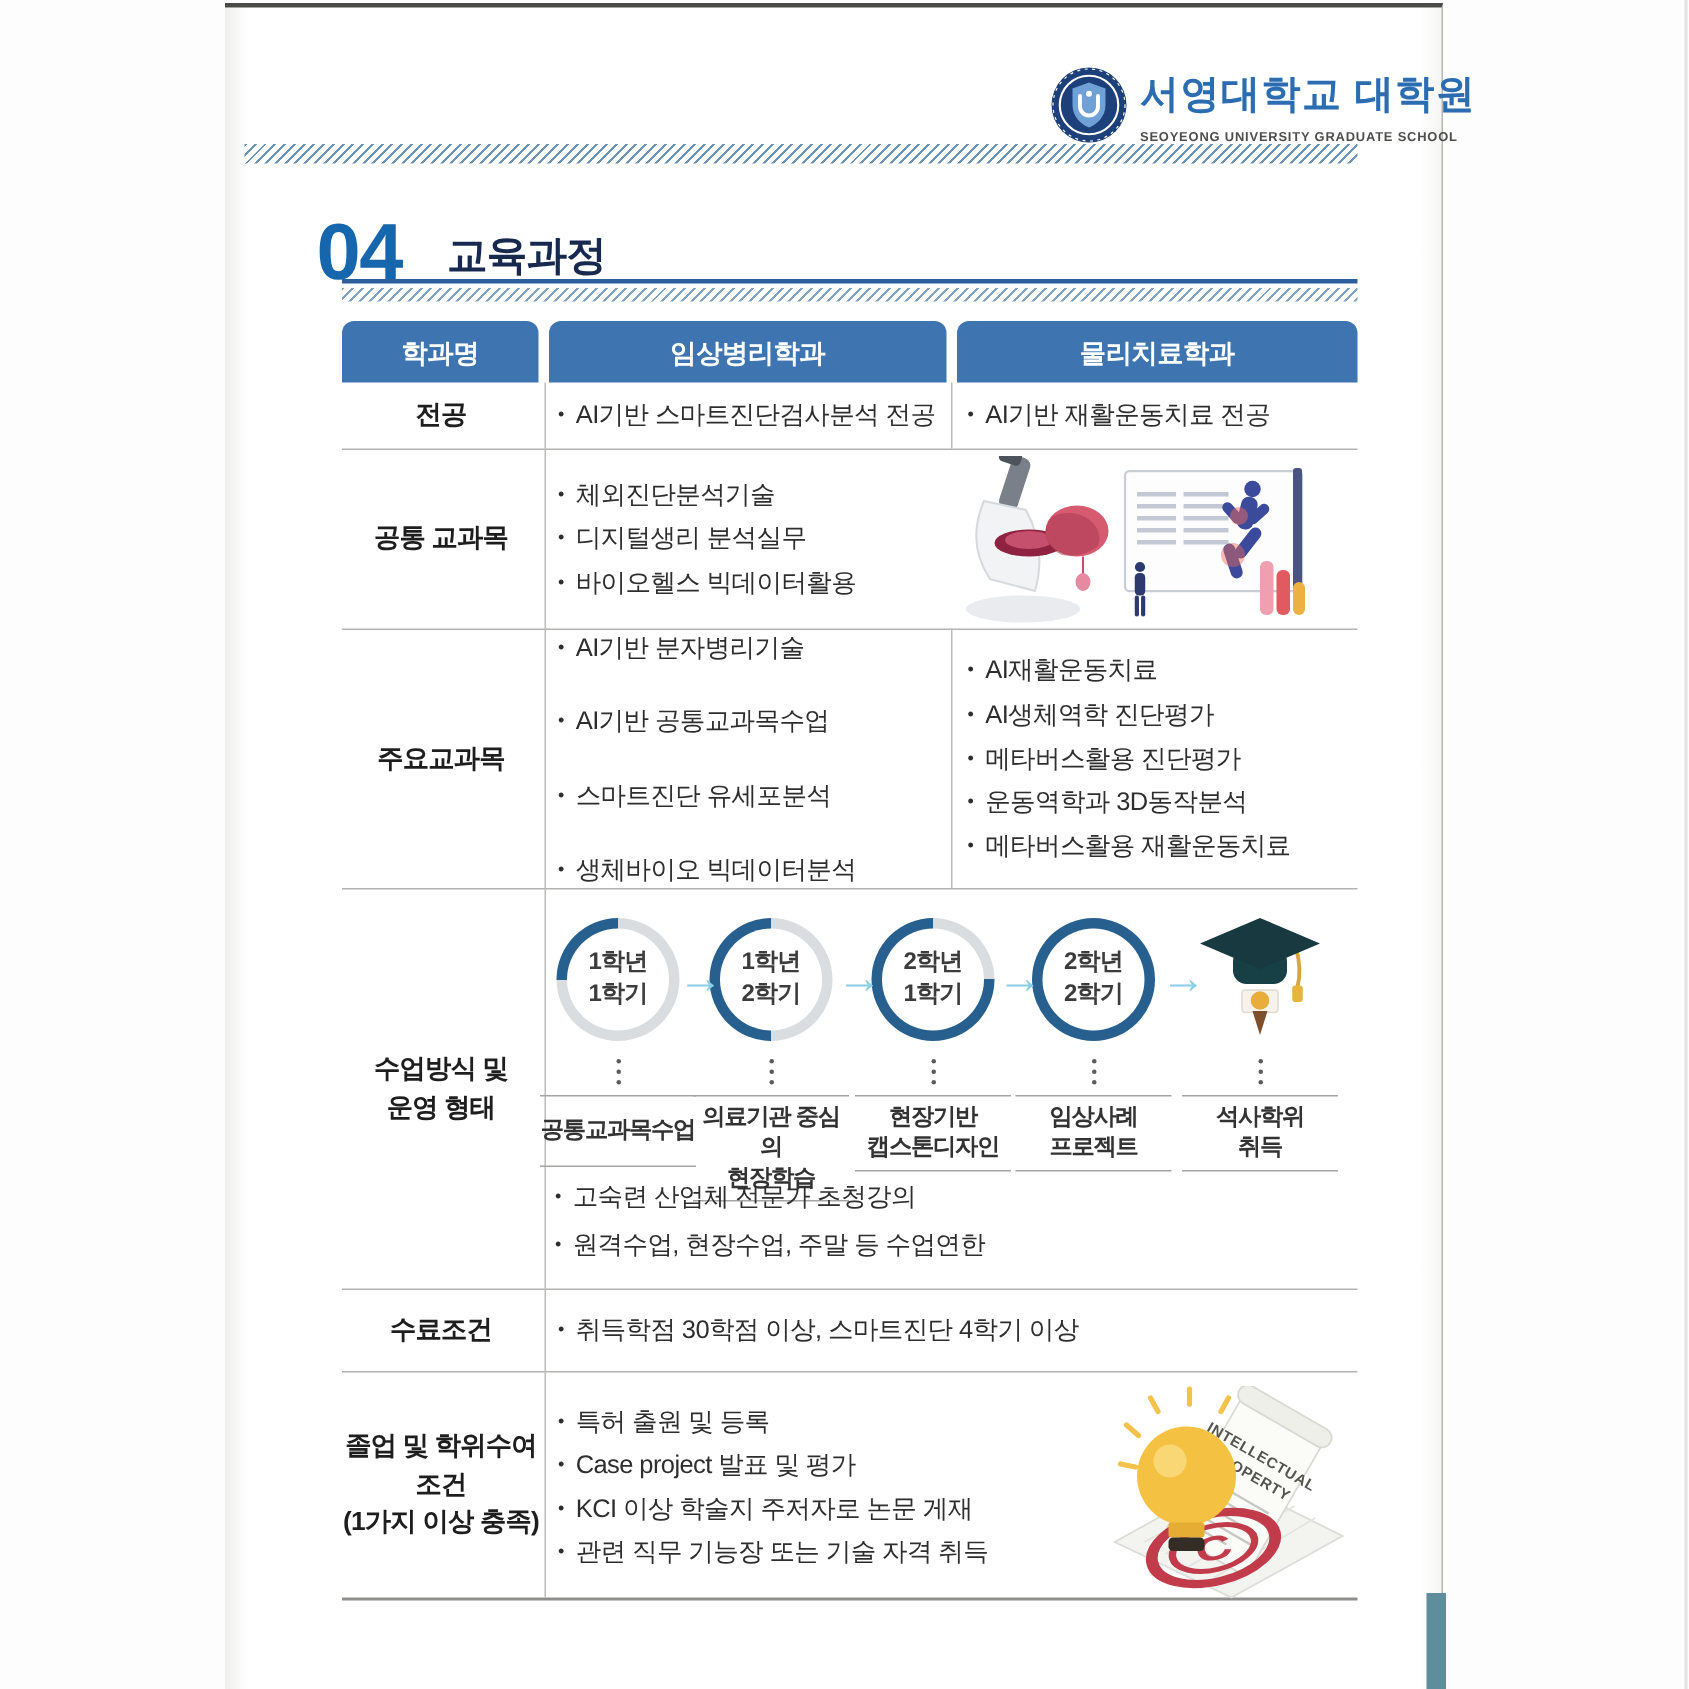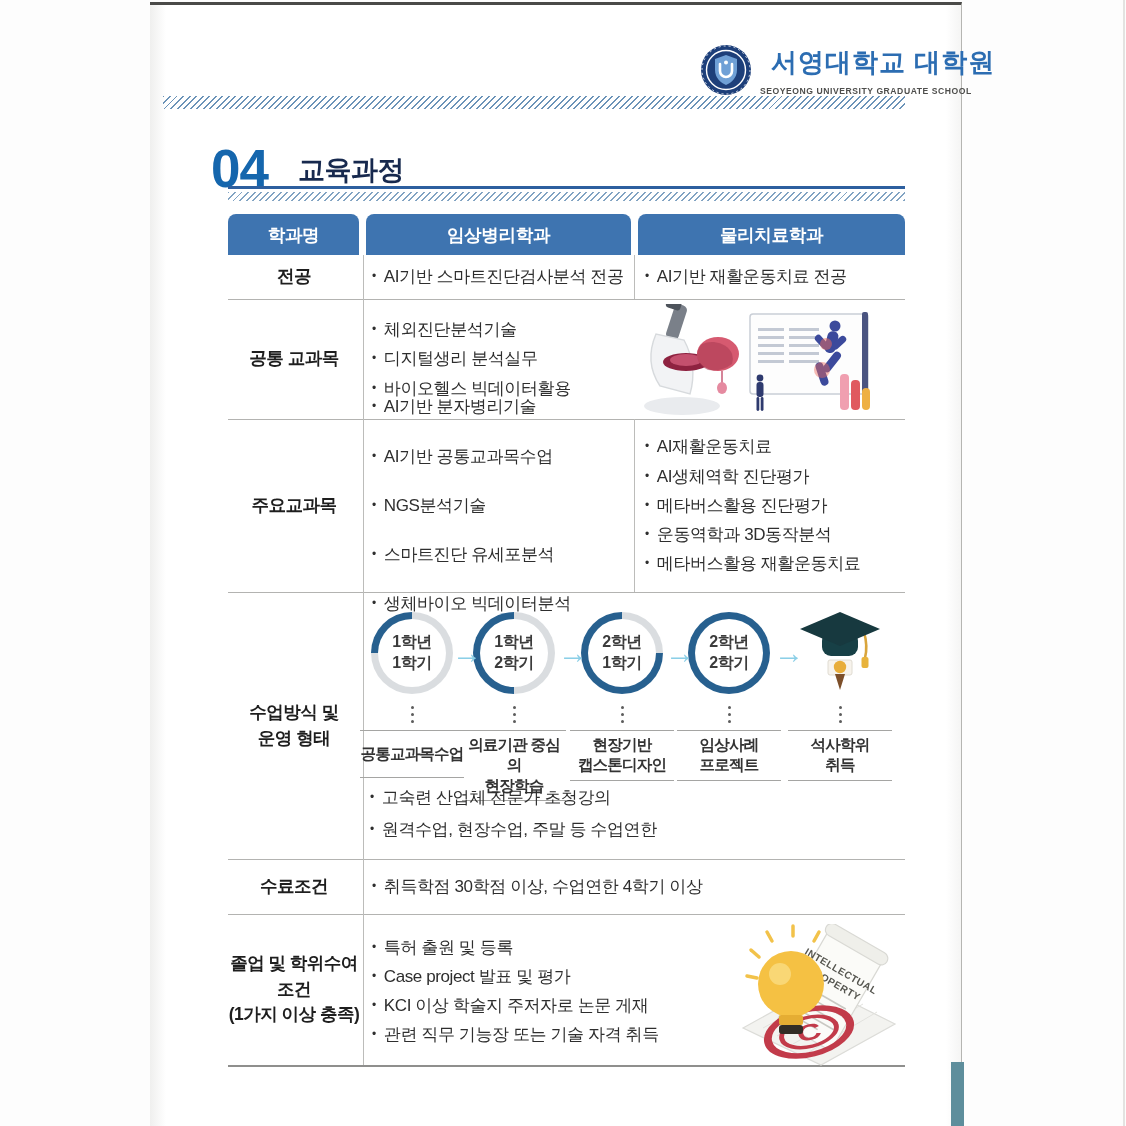--- a/index.html
+++ b/index.html
@@ -71,21 +71,21 @@
       <svg width="52" height="52" viewBox="0 0 52 52">
         <circle cx="26" cy="26" r="25" fill="#1d3f7a"></circle>
         <circle cx="26" cy="26" r="19.5" fill="none" stroke="#ffffff" stroke-width="1.4"></circle>
         <circle cx="26" cy="26" r="24" fill="none" stroke="#ffffff" stroke-width="0.8" stroke-dasharray="2 3"></circle>
         <path d="M26 11 L37 15 V26 C37 34 31 39 26 41 C21 39 15 34 15 26 V15 Z" fill="#6fa0d6"></path>
         <path d="M20 20 v7 a6 6 0 0 0 12 0 v-7" fill="none" stroke="#ffffff" stroke-width="2.6" stroke-linecap="round"></path>
         <circle cx="26" cy="18.5" r="2" fill="#ffffff"></circle>
       </svg>
     </span>
     <span class="logo-text">
-      <div class="logo-name" style="color:#2c6db2;margin-left:11px;">서영대학교 대학원</div>
+      <div class="logo-name" style="color:#2c6db2;">서영대학교 대학원</div>
       <div class="logo-sub">SEOYEONG UNIVERSITY GRADUATE SCHOOL</div>
     </span>
   </div>
 
   <div class="hatch hatch1"></div>
 
   <div class="sec-num" style="color:#1566ad;">04</div>
   <div class="sec-title" style="color:#17294e;">교육과정</div>
   <div class="sec-rule"></div>
   <div class="hatch hatch2"></div>
@@ -190,21 +190,20 @@
         <rect x="114.5" y="78" width="7" height="15" rx="3"></rect>
         <rect x="114.5" y="93" width="2.8" height="14" rx="1.4"></rect>
         <rect x="118.7" y="93" width="2.8" height="14" rx="1.4"></rect>
       </g>
     </svg>
   </div>
 
   <div class="cell" style="left:372px;top:424px;width:258px;height:163px;gap:20px;">
     <div class="li">AI기반 분자병리기술</div>
     <div class="li">AI기반 공통교과목수업</div>
-    <div class="li">NGS분석기술</div>
     <div class="li">스마트진단 유세포분석</div>
     <div class="li">생체바이오 빅데이터분석</div>
   </div>
   <div class="cell" style="left:645px;top:424px;width:258px;height:163px;">
     <div class="li">AI재활운동치료</div>
     <div class="li">AI생체역학 진단평가</div>
     <div class="li">메타버스활용 진단평가</div>
     <div class="li">운동역학과 3D동작분석</div>
     <div class="li">메타버스활용 재활운동치료</div>
   </div>
@@ -311,21 +310,21 @@
     <span class="arrow" style="left:309px;color:#8bcfe7;">→</span>
     <span class="arrow" style="left:418px;color:#8bcfe7;">→</span>
   </div>
 
   <div class="notes">
     <div class="li">고숙련 산업체 전문가 초청강의</div>
     <div class="li">원격수업, 현장수업, 주말 등 수업연한</div>
   </div>
 
   <div class="cell" style="left:372px;top:859px;width:500px;height:55px;">
-    <div class="li">취득학점 30학점 이상, 수업연한 4학기 이상</div>
+    <div class="li">취득학점 30학점 이상, 스마트진단 4학기 이상</div>
   </div>
 
   <div class="cell" style="left:372px;top:924px;width:360px;height:134px;">
     <div class="li">특허 출원 및 등록</div>
     <div class="li">Case project 발표 및 평가</div>
     <div class="li">KCI 이상 학술지 주저자로 논문 게재</div>
     <div class="li">관련 직무 기능장 또는 기술 자격 취득</div>
   </div>
 
   <div class="illu" style="left:733px;top:924px;">

